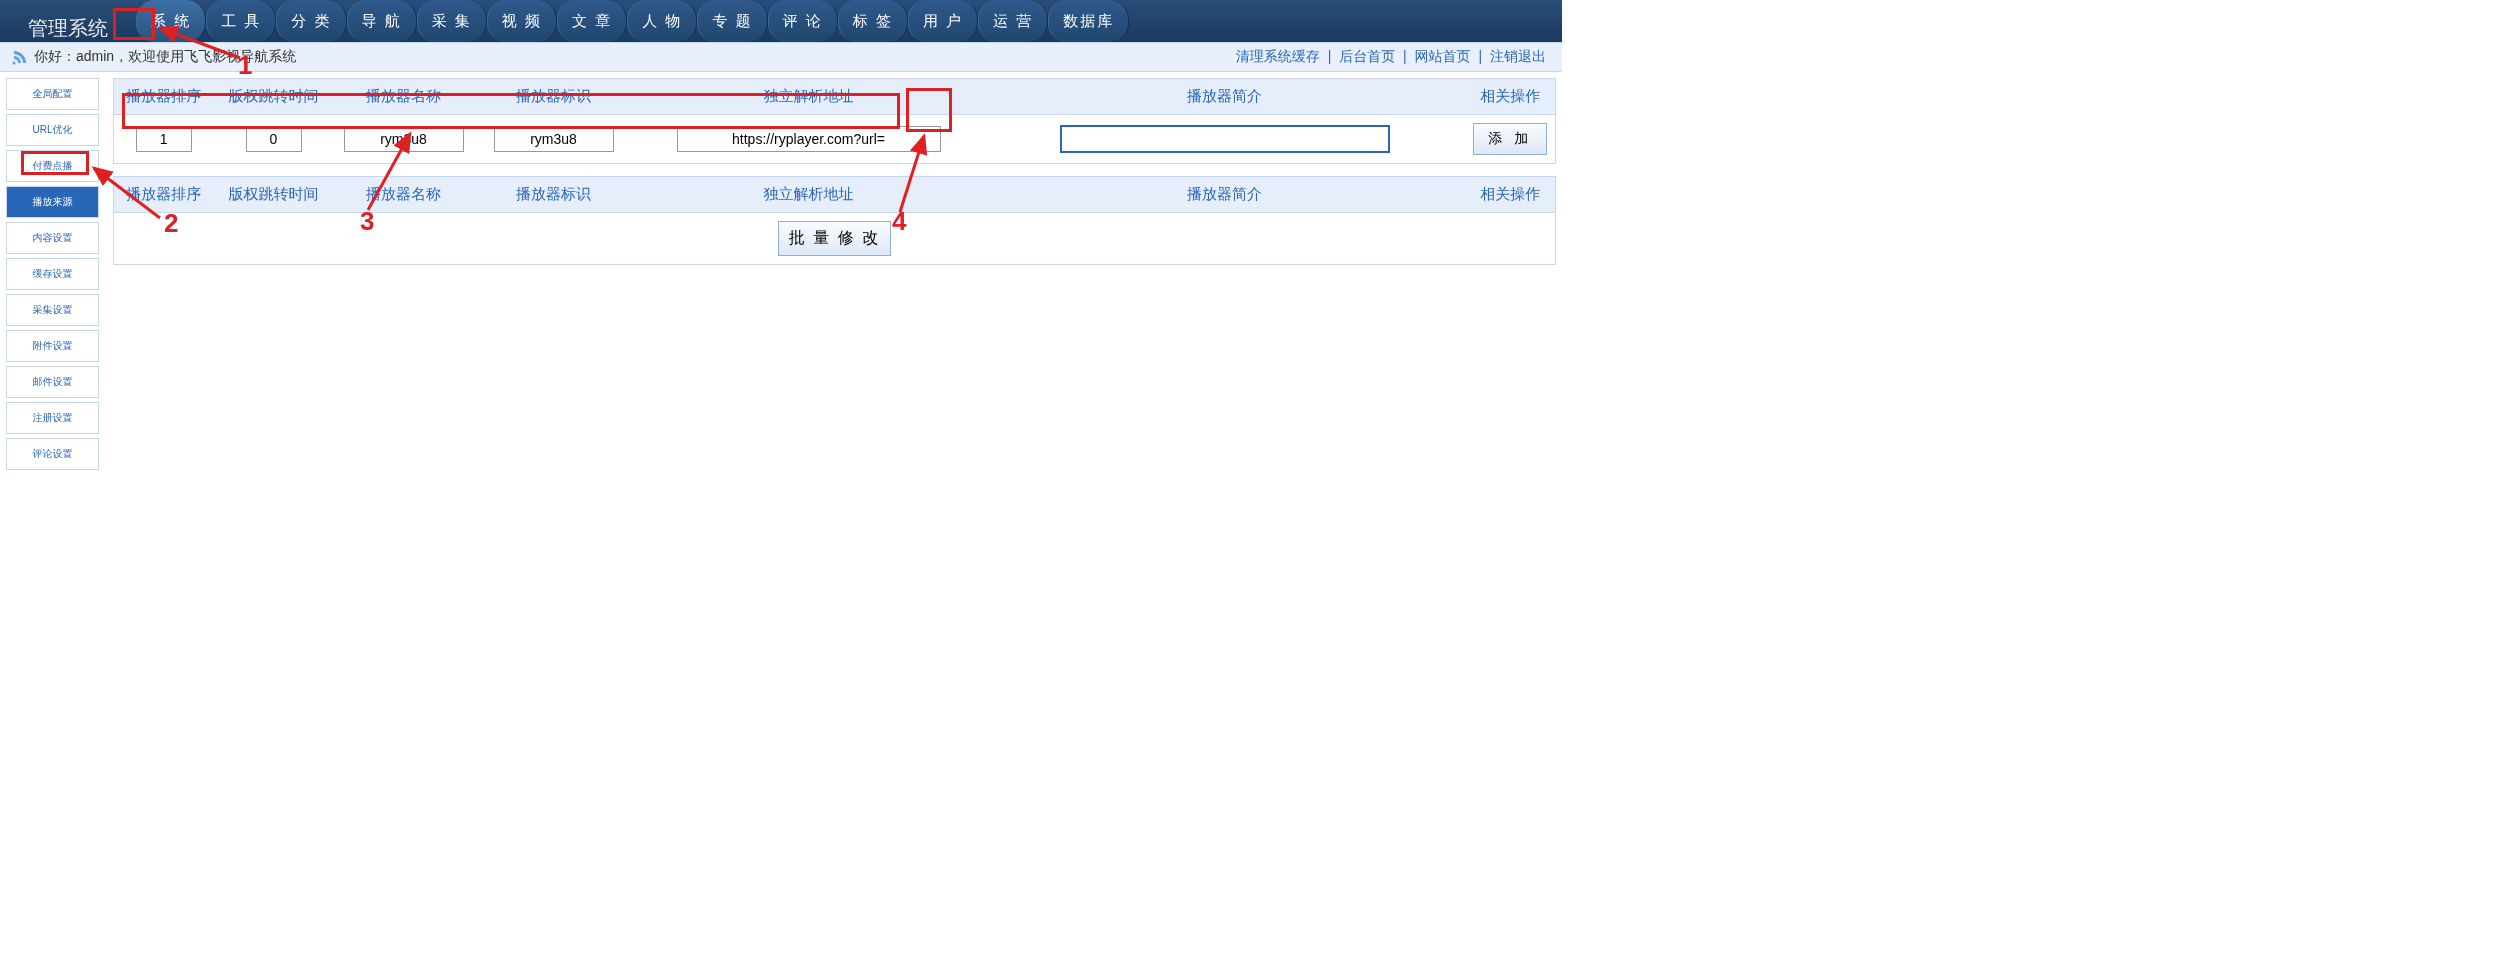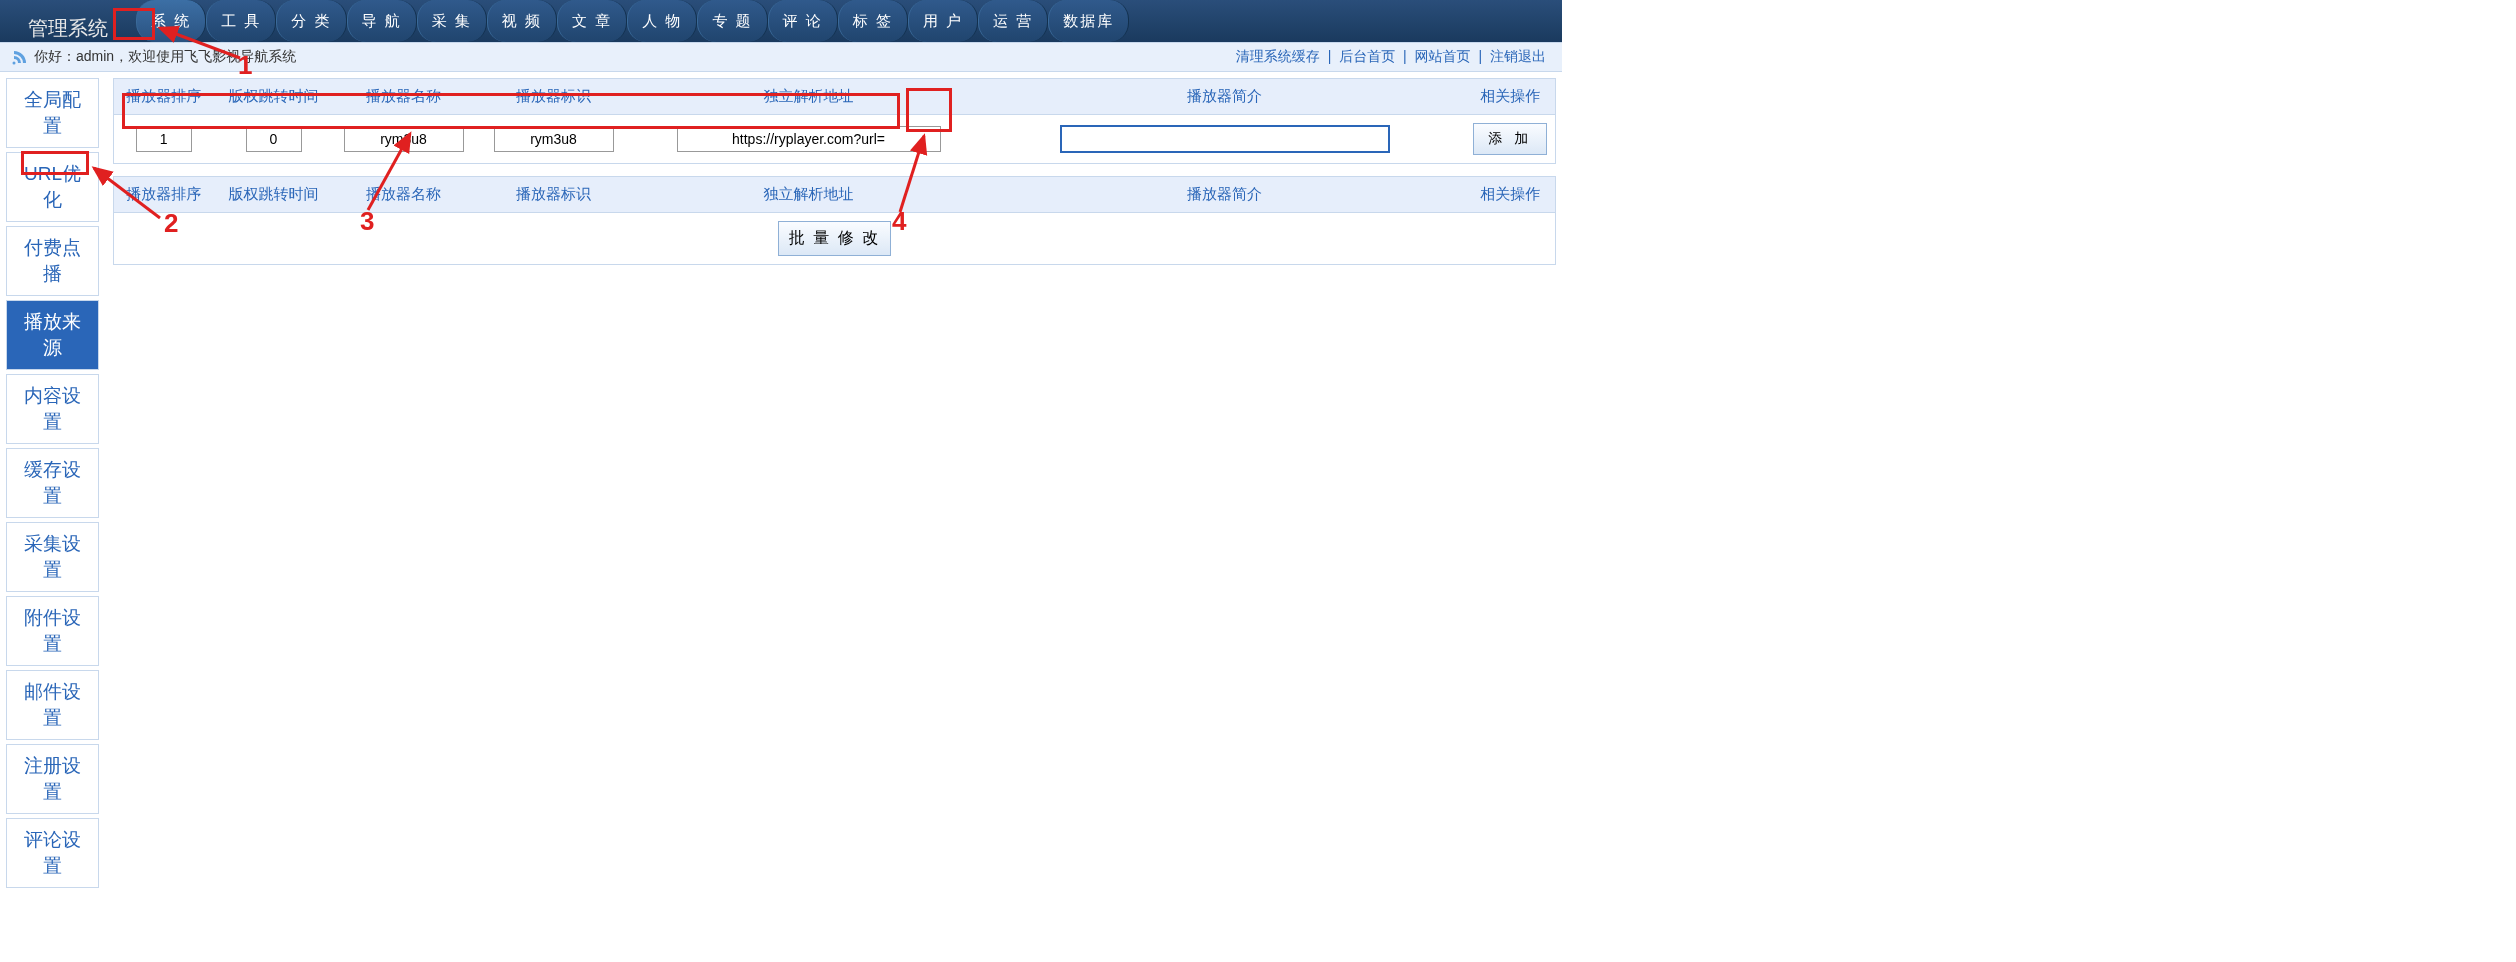--- a/index.html
+++ b/index.html
@@ -9,21 +9,21 @@
 .topnav { display: flex; height: 100%; }
 .topnav a { color: #fff; text-decoration: none; padding: 0 14px; display: flex; align-items: center; background: linear-gradient(#305a8c, #20456e); border-right: 1px solid #12304e; border-left: 1px solid #3a6a9a; font-size: 15px; letter-spacing: 2px; border-radius: 19px; }
 .topnav a.active { background: linear-gradient(#3c6fa5, #2a5280); }
 .greetbar { background: #e8f0fb; border-top: 1px solid #c8d8ec; border-bottom: 1px solid #c8d8ec; height: 30px; display: flex; align-items: center; padding: 0 12px; color: #333; }
 .greetbar .icon { width: 16px; height: 16px; margin-right: 6px; display: inline-block; }
 .greetbar .right { margin-left: auto; color: #2a66b8; }
 .greetbar .right a { color: #2a66b8; text-decoration: none; margin: 0 4px; }
 .greetbar .right span.sep { color: #2a66b8; }
 .main { display: flex; align-items: flex-start; }
 .sidebar { width: 105px; padding: 6px 6px 6px 6px; }
-.sidebar a { display: block; text-align: center; color: #2a66b8; text-decoration: none; padding: 8px 12px; border: 1px solid #c8d8ec; margin-bottom: 4px; background: #fff; font-size: 19px; }
+.sidebar a { display: block; text-align: center; color: #2a66b8; text-decoration: none; padding: 8px 12px; border: 1px solid #c8d8ec; margin-bottom: 4px; background: #fff; font-size: 10px; }
 .sidebar a.active { background: #2a66b8; color: #fff; }
 .content { flex: 1; padding: 6px 6px 6px 8px; }
 table.grid { width: 100%; border-collapse: collapse; border: 1px solid #c8d8ec; margin-bottom: 12px; }
 table.grid th { background: #e6eefb; color: #2a66b8; font-weight: normal; padding: 8px 6px; border-bottom: 1px solid #c8d8ec; font-size: 15px; }
 table.grid td { padding: 8px 6px; text-align: center; background: #fff; }
 table.grid td input[type=text] { border: 1px solid #999; padding: 4px 6px; text-align: center; font-size: 14px; }
 .inp-sm { width: 56px; }
 .inp-md { width: 120px; }
 .inp-lg { width: 264px; }
 .inp-xl { width: 330px; border: 2px solid #2a66b8 !important; text-align: left !important; padding-left: 8px !important; }

